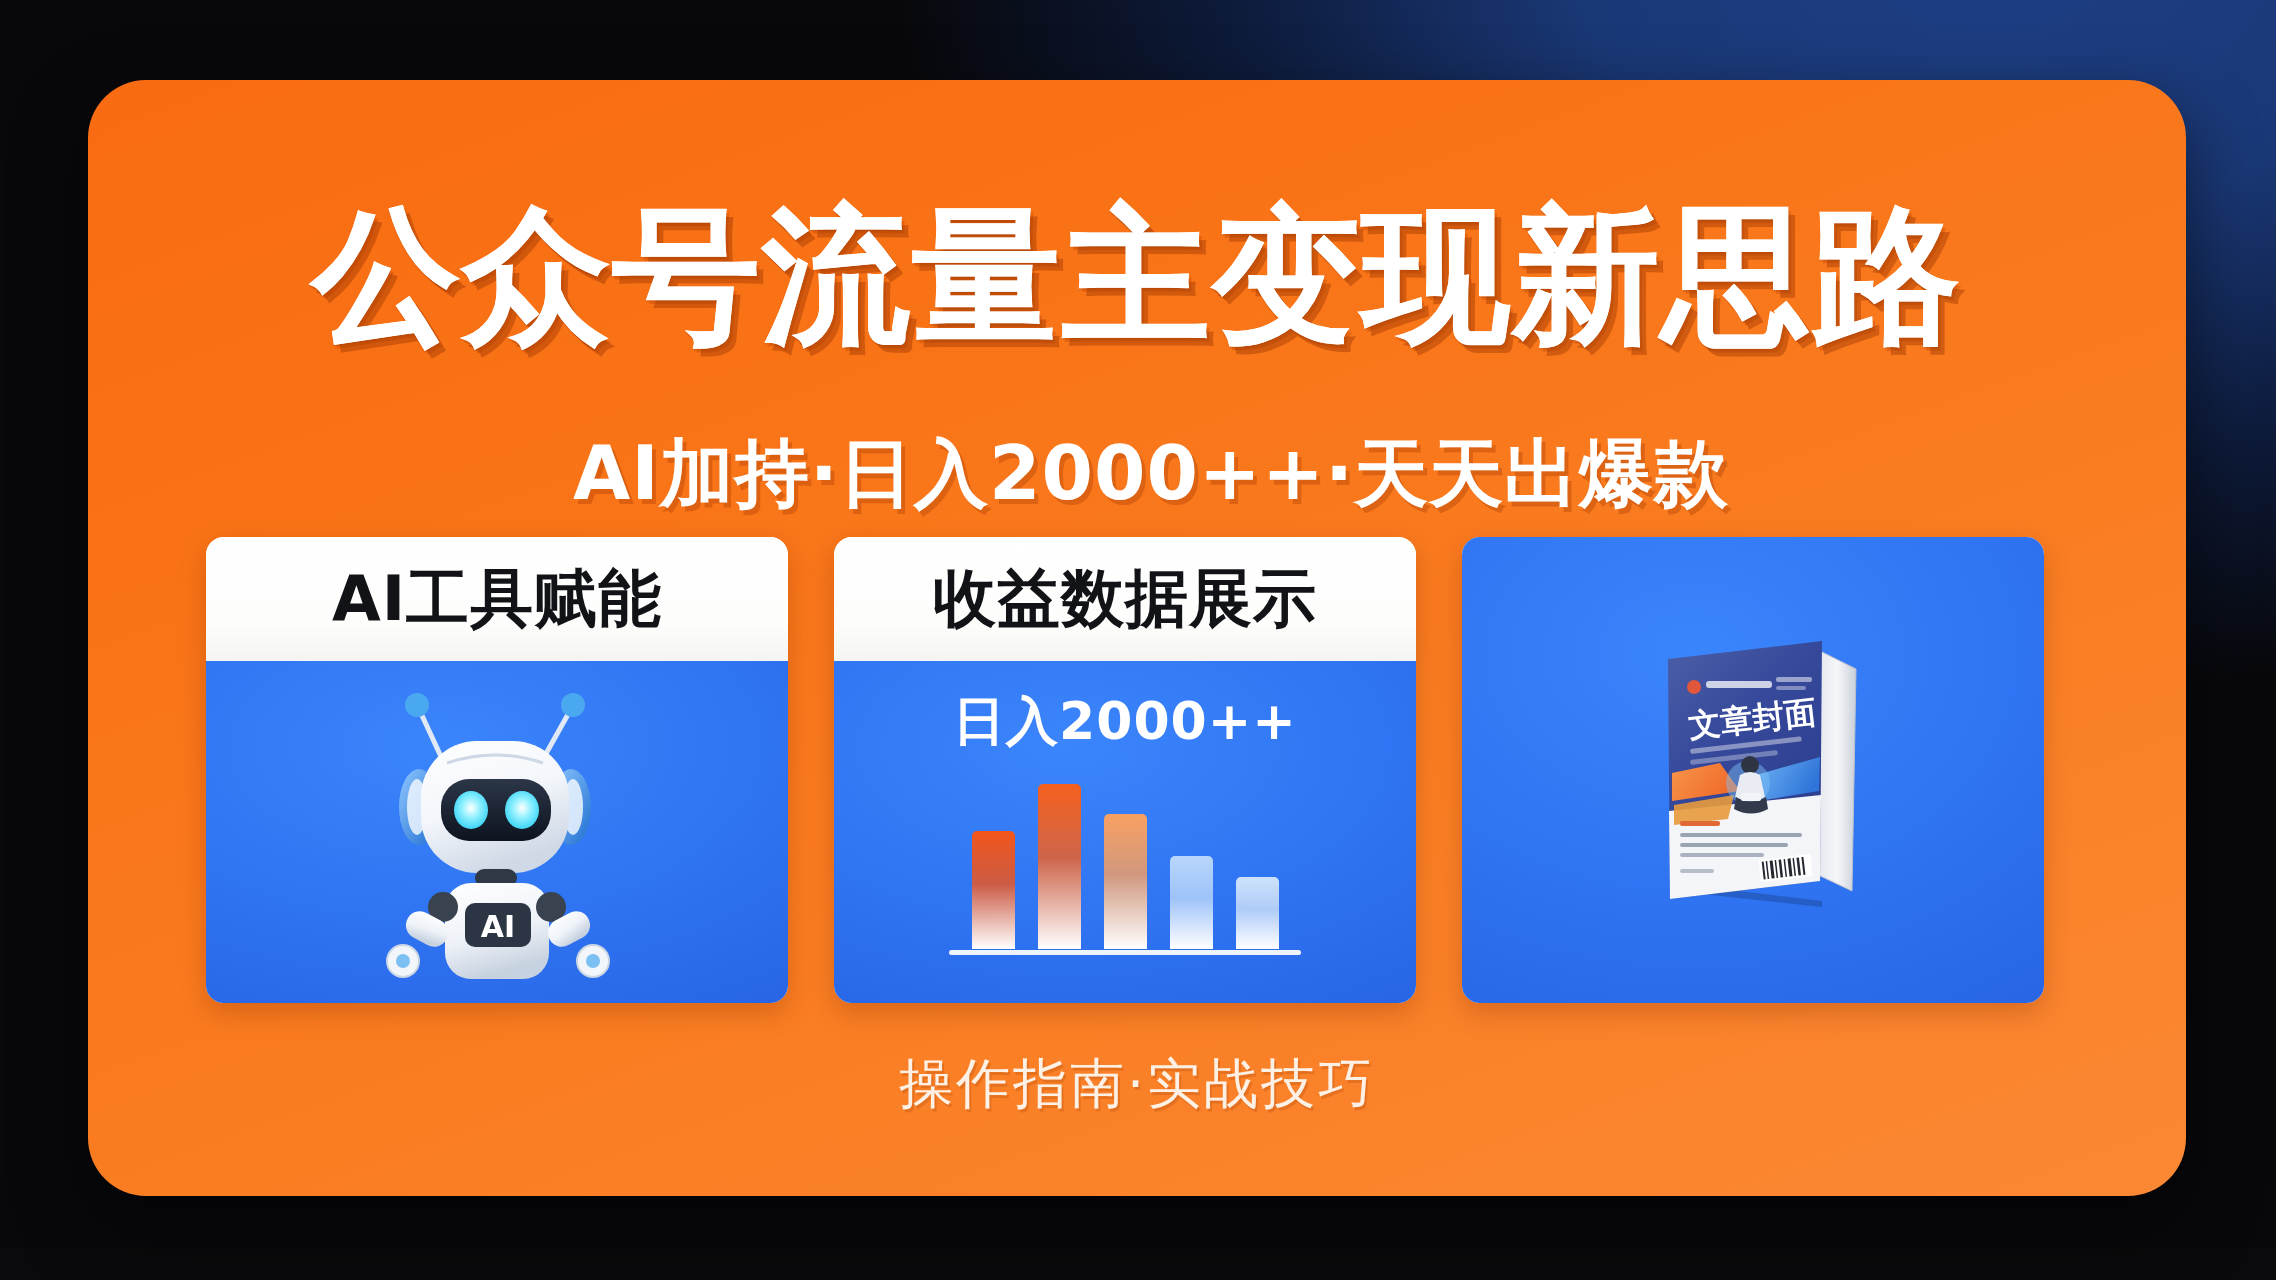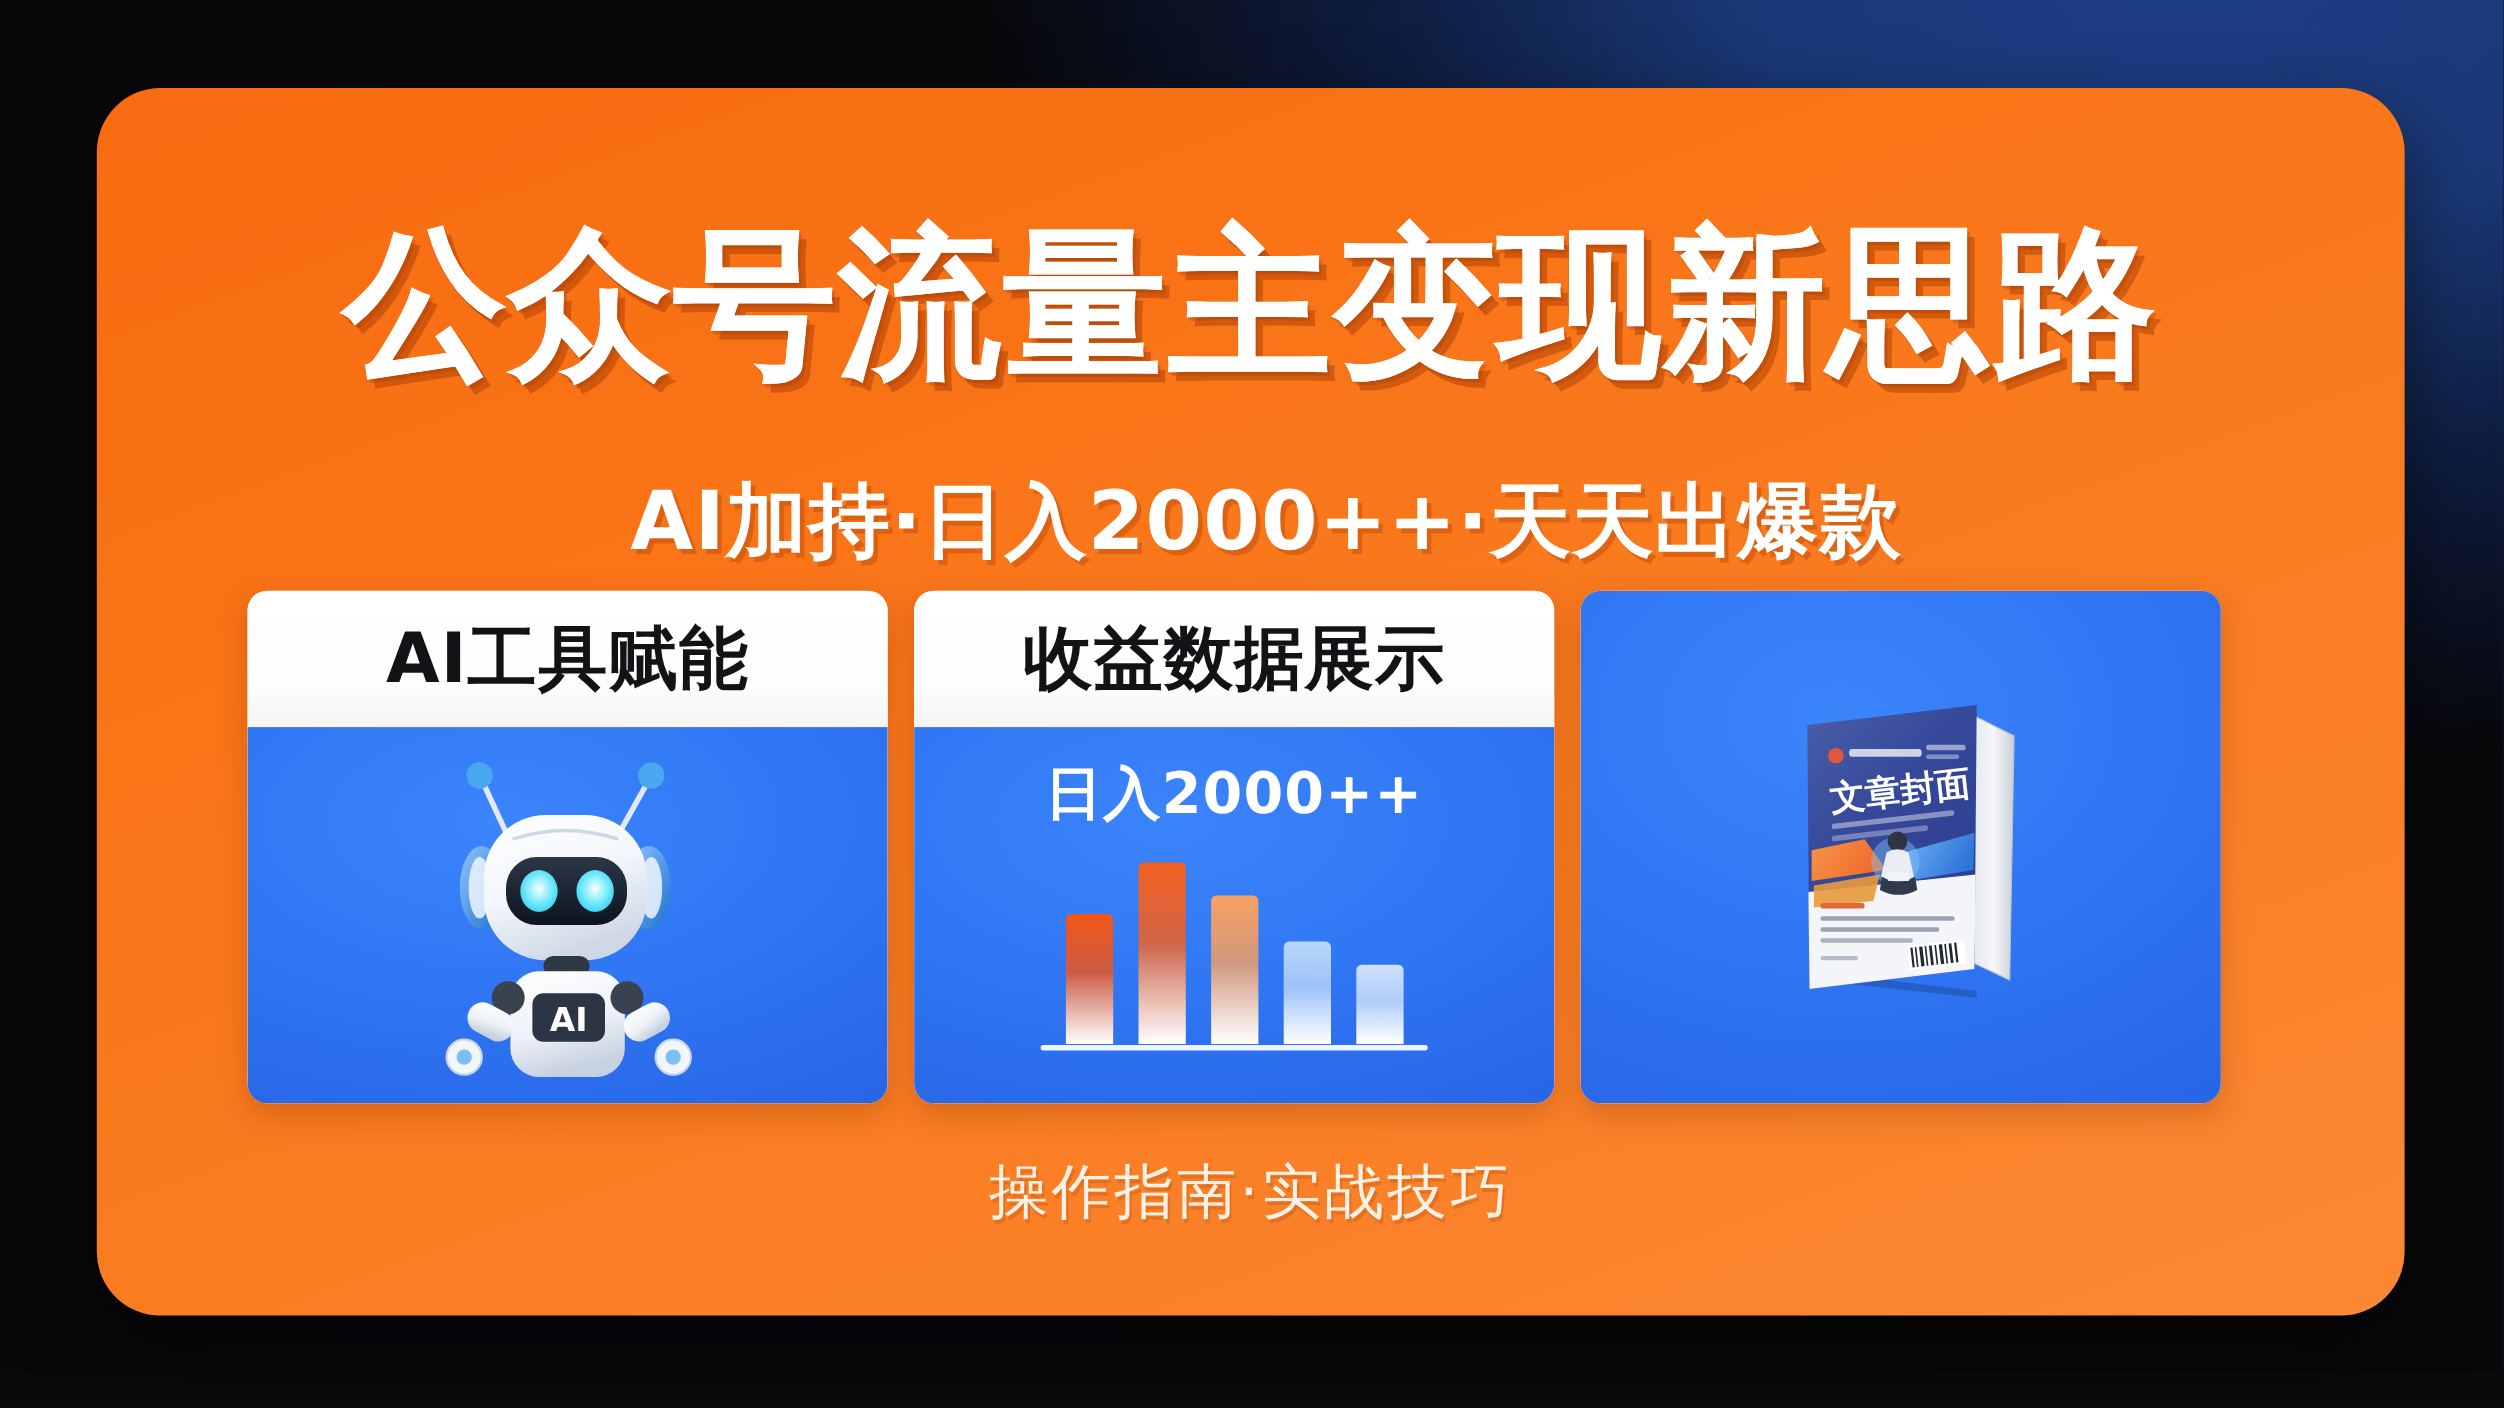--- a/index.html
+++ b/index.html
@@ -51,21 +51,21 @@
     letter-spacing:1px;
     color:#fff;
     text-shadow:4px 5px 0 rgba(160,55,0,.33);
     white-space:nowrap;
     margin-left:28px;
   }
 
   
   #cards{
     position:absolute;left:118px;top:457px;width:1840px;
-    display:flex;gap:24px;margin-left:19px;
+    display:flex;gap:46px;
   }
   .card{
     width:582px;height:466px;
     background:#ffffff;
     border-radius:18px;
     overflow:hidden;
     display:flex;flex-direction:column;
     box-shadow:0 10px 26px rgba(120,40,0,.26);
   }
   .card-head{

